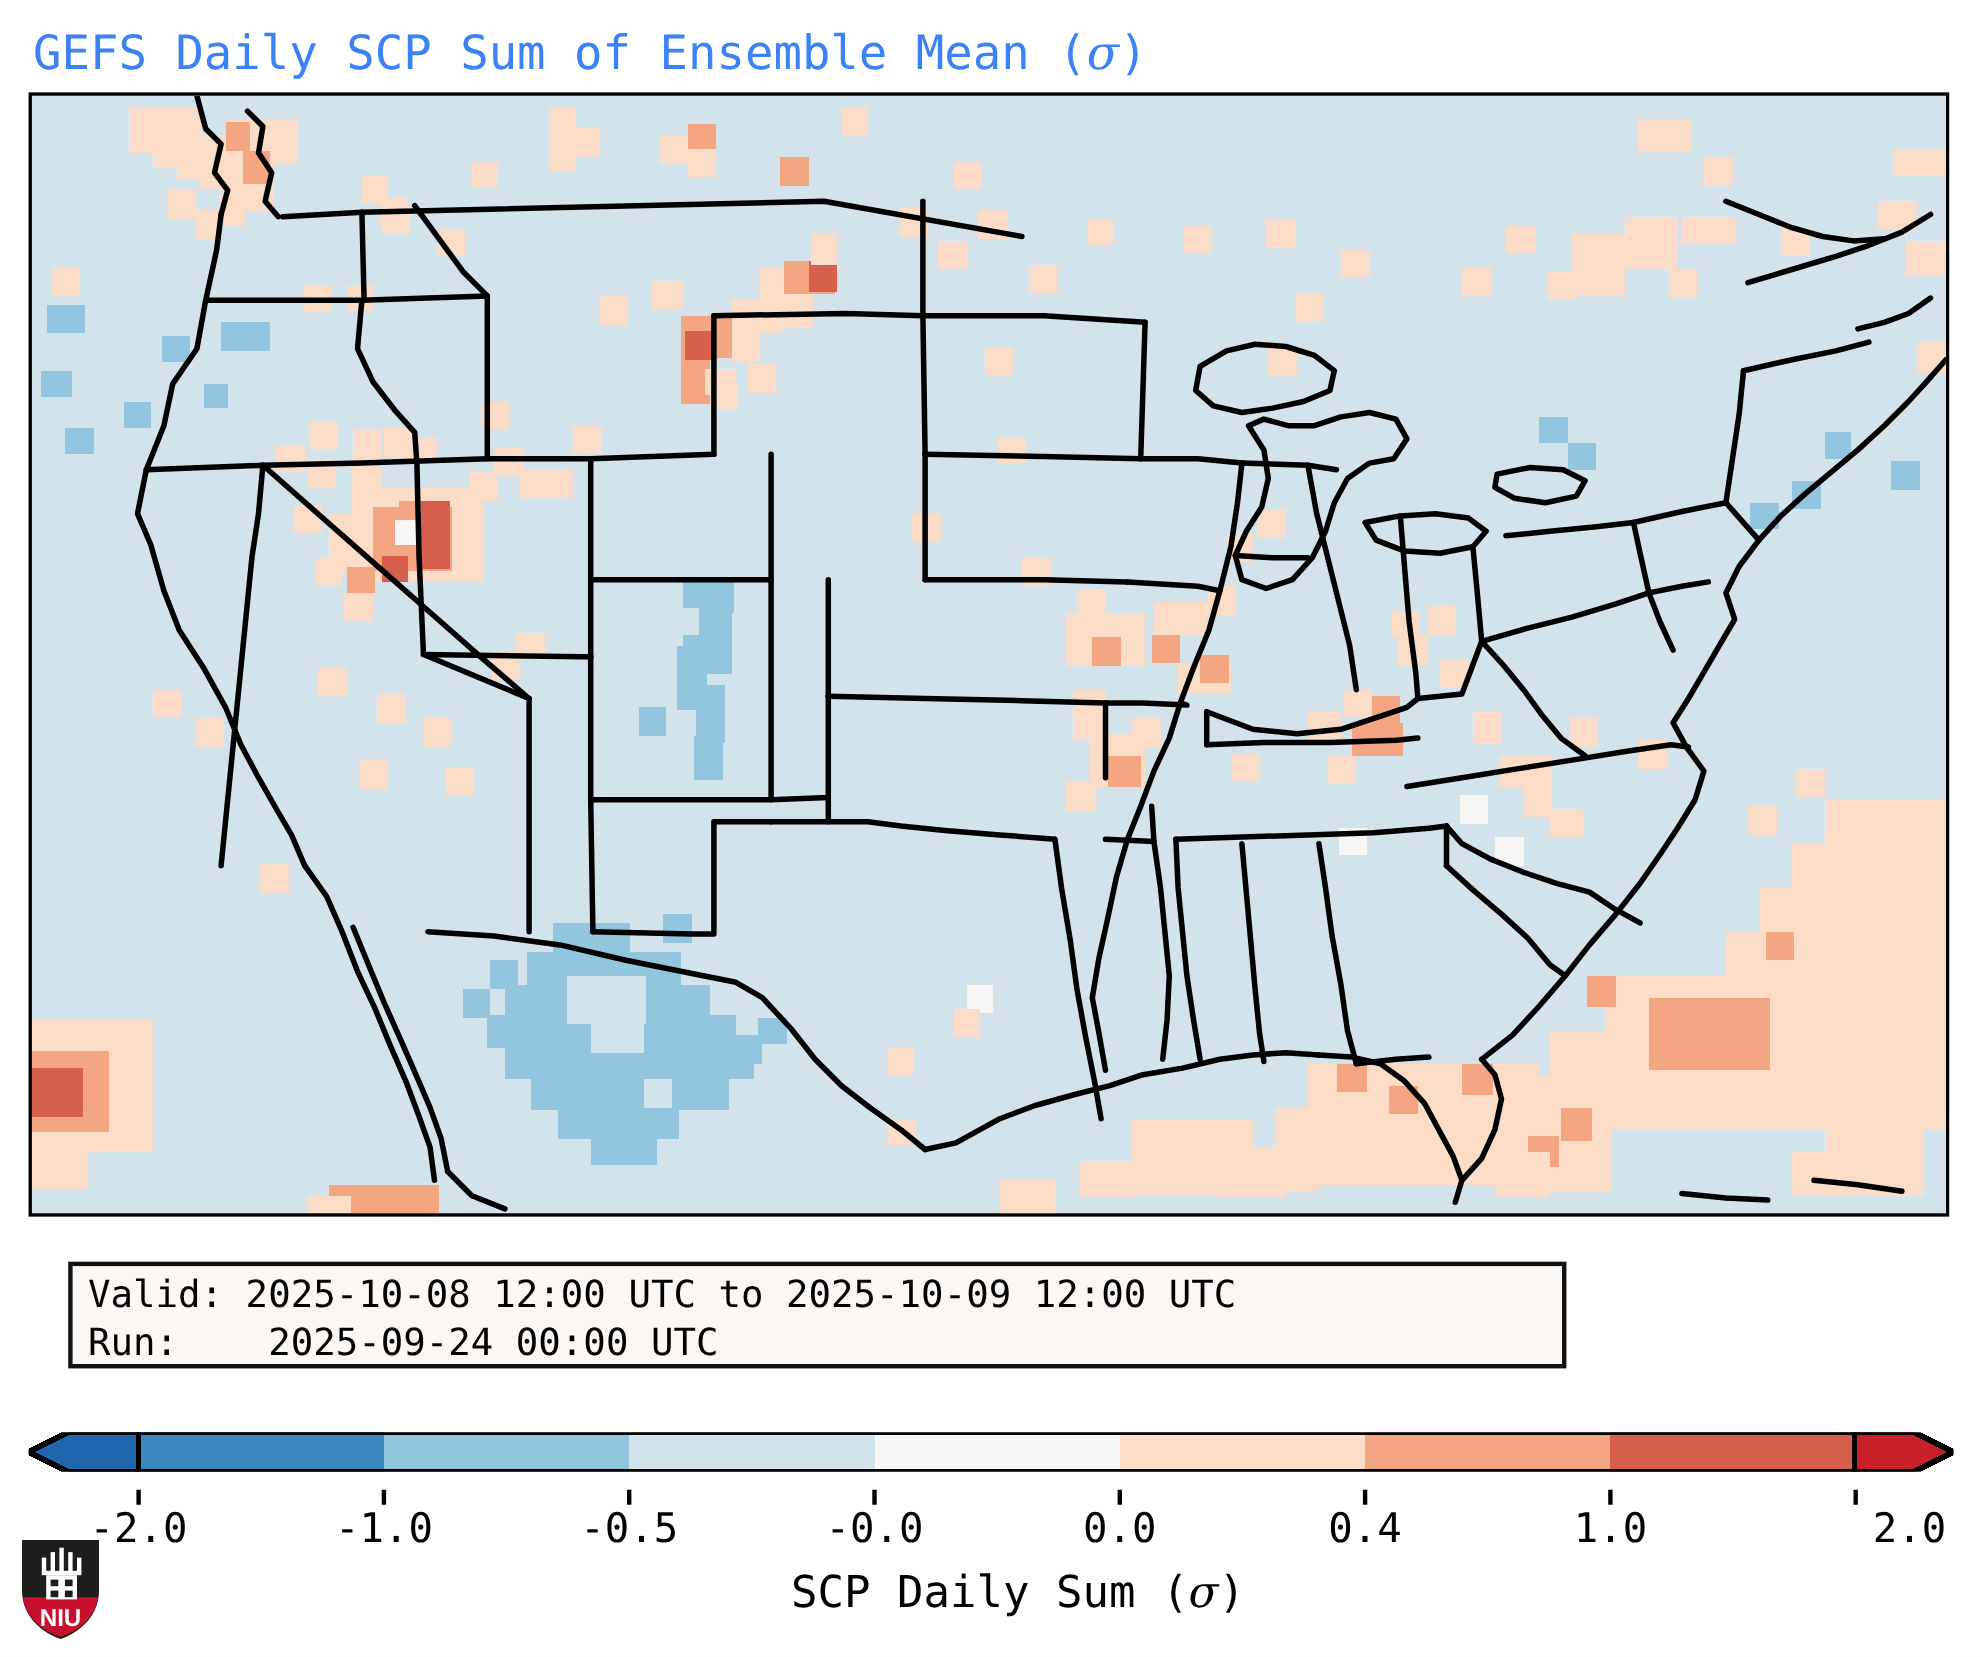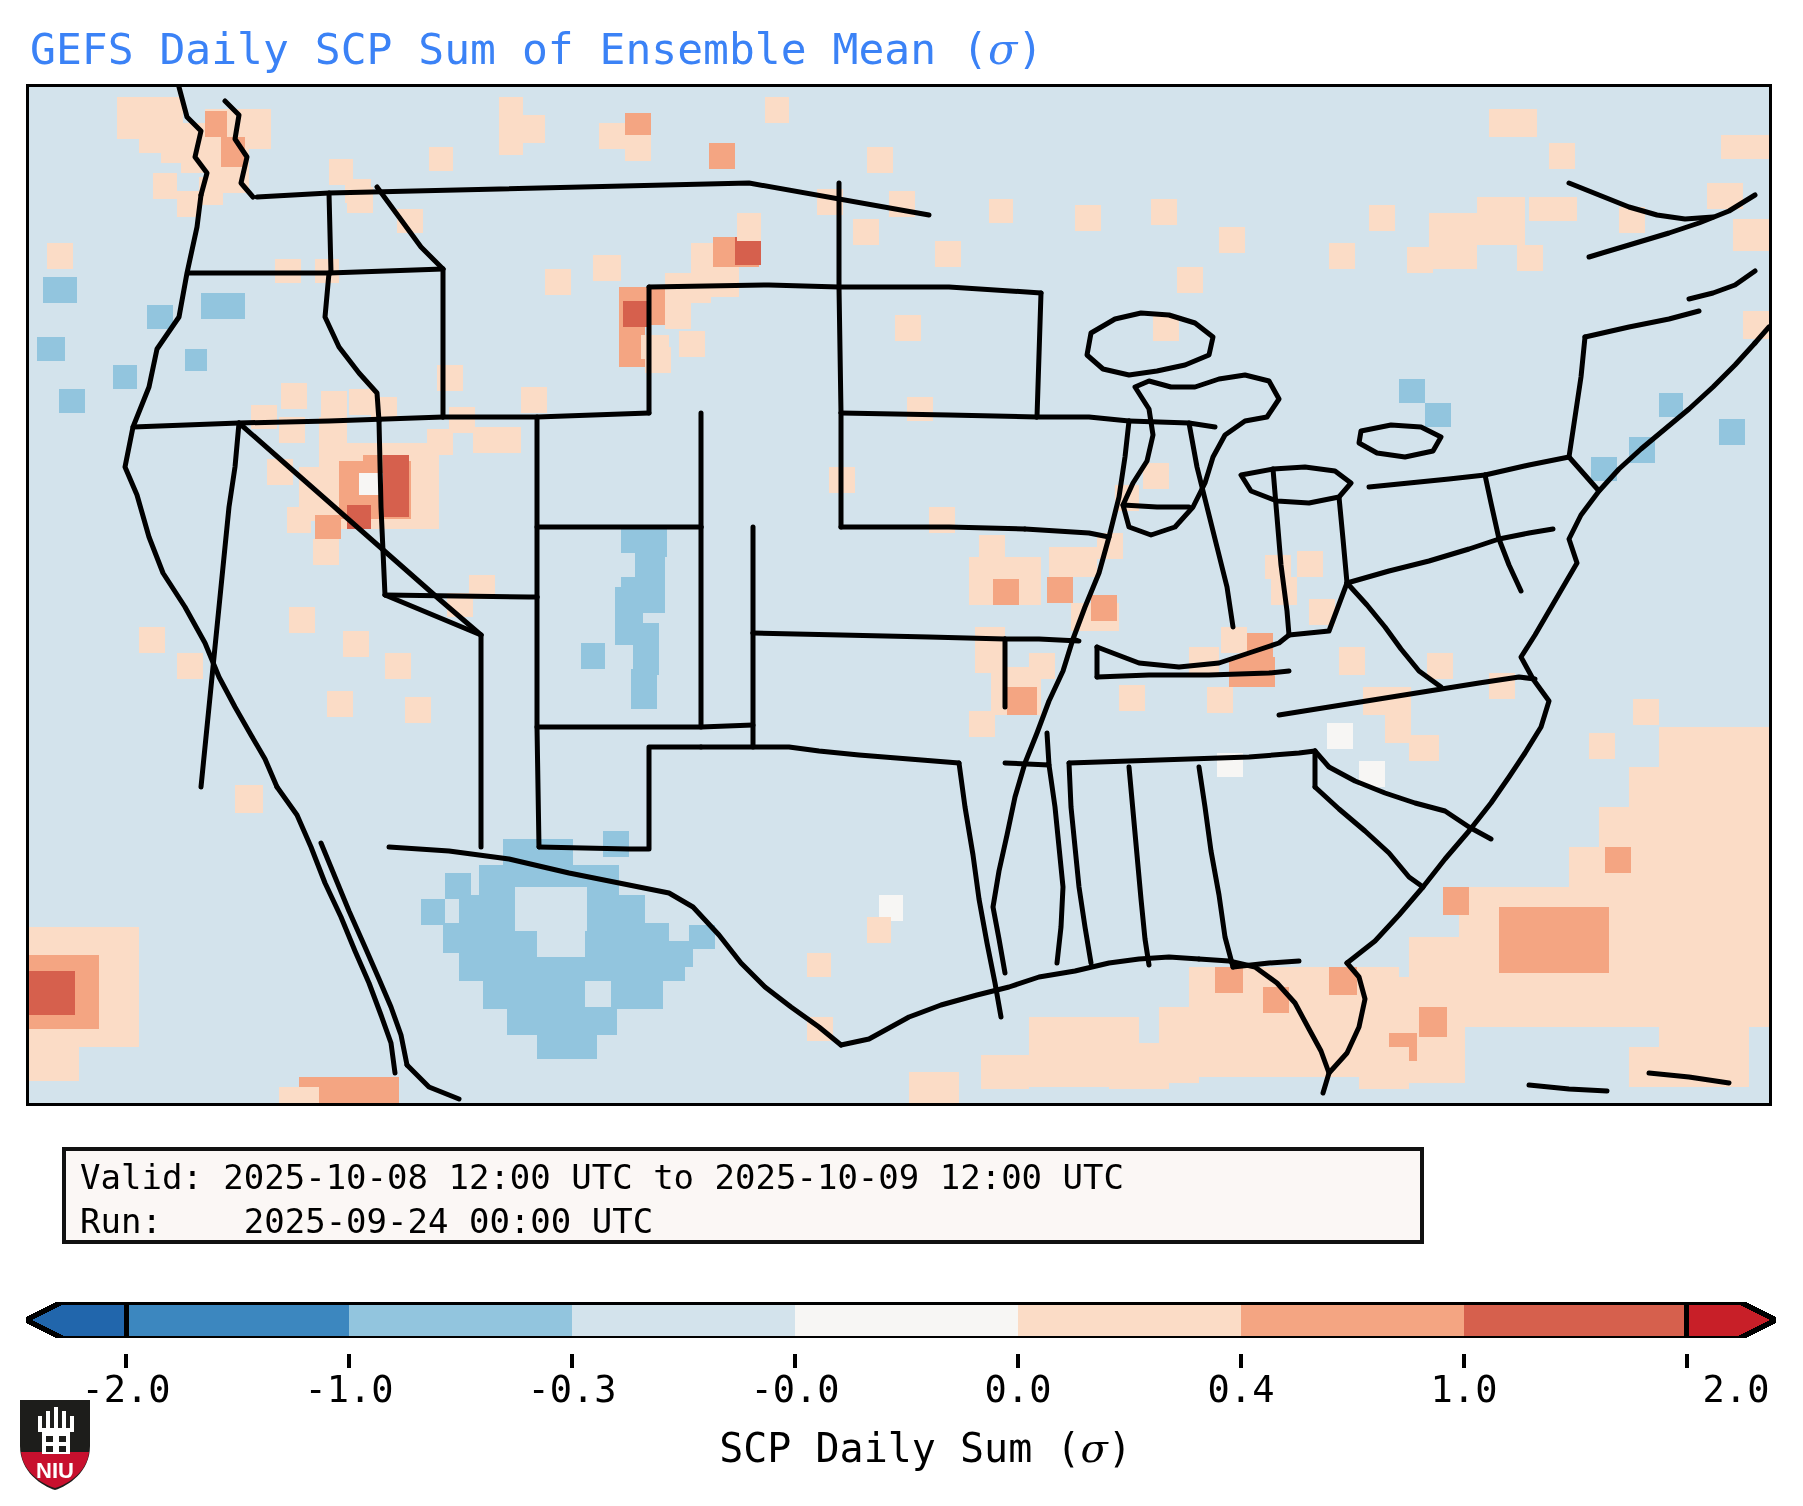--- a/index.html
+++ b/index.html
@@ -505,21 +505,21 @@
         <line x1="572" y1="0" x2="572" y2="14"></line>
         <line x1="795" y1="0" x2="795" y2="14"></line>
         <line x1="1018" y1="0" x2="1018" y2="14"></line>
         <line x1="1241" y1="0" x2="1241" y2="14"></line>
         <line x1="1464" y1="0" x2="1464" y2="14"></line>
         <line x1="1687" y1="0" x2="1687" y2="14"></line>
       </g>
     </svg>
     <span class="tklab" style="left:126px">-2.0</span>
     <span class="tklab" style="left:349px">-1.0</span>
-    <span class="tklab" style="left:572px">-0.3</span>
+    <span class="tklab" style="left:572px">-0.5</span>
     <span class="tklab" style="left:795px">-0.0</span>
     <span class="tklab" style="left:1018px">0.0</span>
     <span class="tklab" style="left:1241px">0.4</span>
     <span class="tklab" style="left:1464px">1.0</span>
     <span class="tklab" style="left:1736px">2.0</span>
   </div>
 
   <div id="cblabel"><span>SCP Daily Sum (</span><span class="sig">σ</span><span>)</span></div>
 
   <div id="logo">

